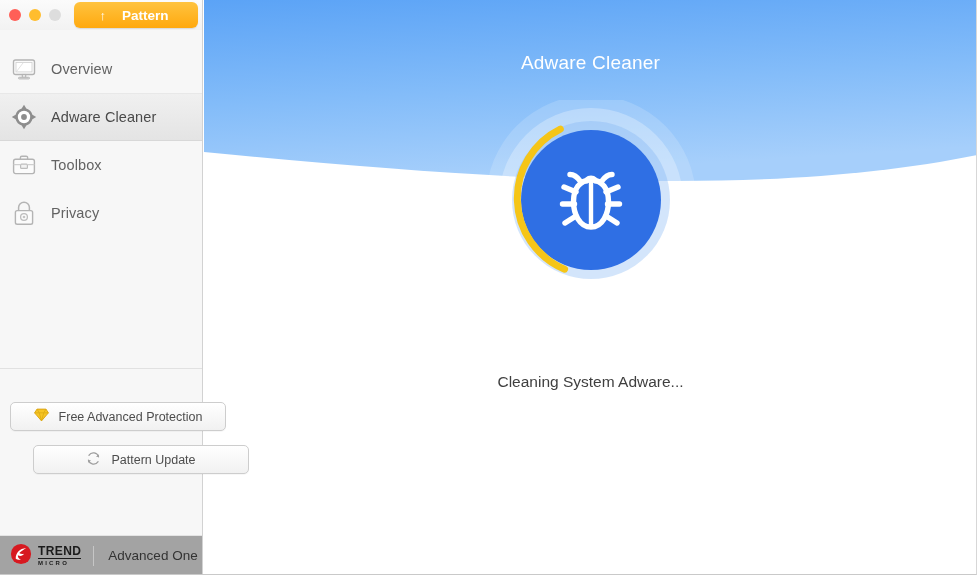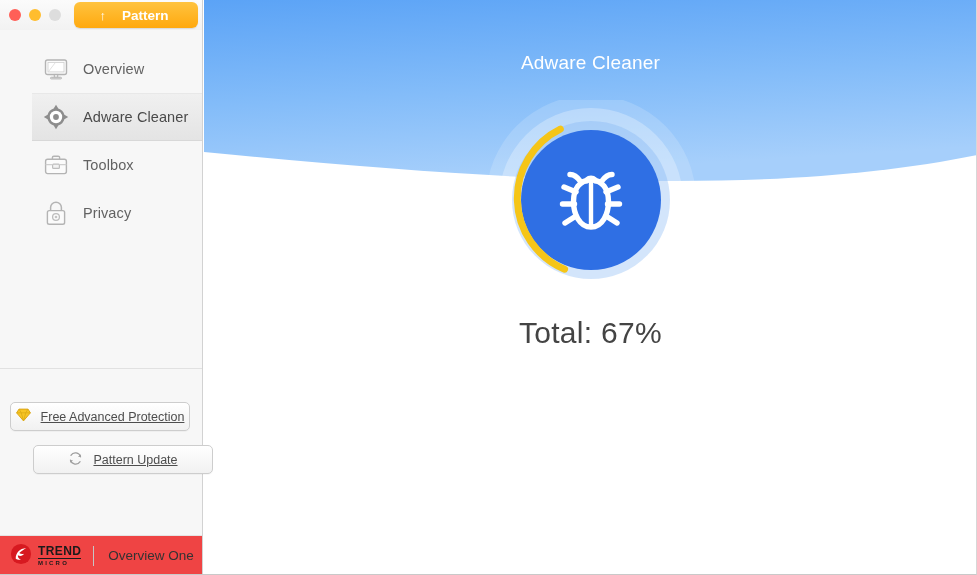--- a/index.html
+++ b/index.html
@@ -71,21 +71,20 @@
   }
 
   .nav { padding-top: 15px; }
   .nav-item {
     position: relative;
     display: flex;
     align-items: center;
     height: 48px;
     padding-left: 6px;
     cursor: pointer;
-    margin-left: 32px;
   }
   .nav-item.active {
     background: linear-gradient(#f0f0f0, #e4e4e4);
     border-top: 1px solid #e8e8e8;
     border-bottom: 1px solid #d8d8d8;
   }
   .nav-icon {
     width: 30px; height: 30px;
     display: flex; align-items: center; justify-content: center;
     flex: 0 0 30px;
@@ -103,52 +102,51 @@
     position: absolute;
     left: 0; right: 0; top: 368px;
     height: 1px;
     background: #e1e1e1;
   }
 
   
   .side-btn {
     position: absolute;
     left: 10px;
-    width: 180px; height: 29px;
+    width: 216px; height: 29px;
     border: 1px solid #cdcdcd;
     border-radius: 5px;
     background: linear-gradient(#ffffff, #f1f1f1);
     color: #4d4d4d;
     font-size: 12.5px;
     font-family: "Liberation Sans", sans-serif;
     cursor: pointer;
     display: flex;
     align-items: center;
     justify-content: center;
     gap: 10px;
     box-shadow: 0 1px 0 rgba(0,0,0,0.03);
-    text-decoration: underline;
   }
   #btn-fap { top: 402px; }
   #btn-pu  { top: 445px; margin-left: 23px; }
 
   .pattern-ver {
     position: absolute;
     left: 0; right: 0; top: 484px;
     text-align: center;
     font-size: 10.5px;
     color: #8a8a8a;
   }
 
   .brandbar {
     position: absolute;
     left: 0; right: 0; bottom: 0;
     height: 40px;
     border-top: 1px solid #e4e4e4;
-    background: #ef4444;
+    background: #a3a3a3;
     display: flex;
     align-items: center;
     padding-left: 10px;
     gap: 6px;
   }
   .tm-word { display: flex; flex-direction: column; line-height: 1; }
   .tm-trend {
     font-size: 12px; font-weight: bold; color: #1b1b1b;
     letter-spacing: 0.4px;
     border-bottom: 1.5px solid #1b1b1b;
@@ -320,21 +318,21 @@
         <svg width="22" height="22" viewBox="0 0 24 24">
           <circle cx="12" cy="12" r="11" fill="#d71920"></circle>
           <path d="M17.6 5.4 C10.6 6.2 6.4 10.4 6.2 16.8 c1.9 1.6 4.2 1.8 5.6 1.2 C9.2 17 8.4 15.2 8.6 13.4 c2.6 1.4 5.6 0.6 6.6 -1.6 -2 0.5 -3.8 0.1 -5.1 -0.9 2.6 -2.6 5.4 -4 7.5 -5.5 z" fill="#ffffff"></path>
         </svg>
       </span>
       <span class="tm-word">
         <span class="tm-trend">TREND</span>
         <span class="tm-micro">MICRO</span>
       </span>
       <span class="brand-sep"></span>
-      <span class="brand-name">Overview One</span>
+      <span class="brand-name">Advanced One</span>
     </div>
   </div>
 
   <div class="main">
 
     <svg class="hero-svg" width="773" height="200" viewBox="0 0 773 200">
       <defs>
         <linearGradient id="heroGrad" x1="0" y1="0" x2="0.25" y2="1">
           <stop offset="0%" stop-color="#5ba3f6"></stop>
           <stop offset="55%" stop-color="#83bcf9"></stop>
@@ -366,15 +364,15 @@
             <path d="M24 55 L13 62"></path>
             <path d="M54 55 L65 62"></path>
           </g>
           <path d="M39 19 c11.6 0 17.5 9.4 17.5 21.5 S50.6 66 39 66 s-17.5 -13.4 -17.5 -25.5 S27.4 19 39 19 Z" fill="none" stroke="#ffffff" stroke-width="5.4"></path>
           <path d="M39 19 V66" stroke="#ffffff" stroke-width="4.4"></path>
           <path d="M33.4 22.5 a5.6 5.6 0 0 1 11.2 0" fill="none" stroke="#ffffff" stroke-width="5"></path>
         </svg>
       </div>
     </div>
 
-    <div class="total-line">Total: 67%</div>
+    <div class="status-line">Cleaning System Adware...</div>
   </div>
 </div>
 
 </body></html>

